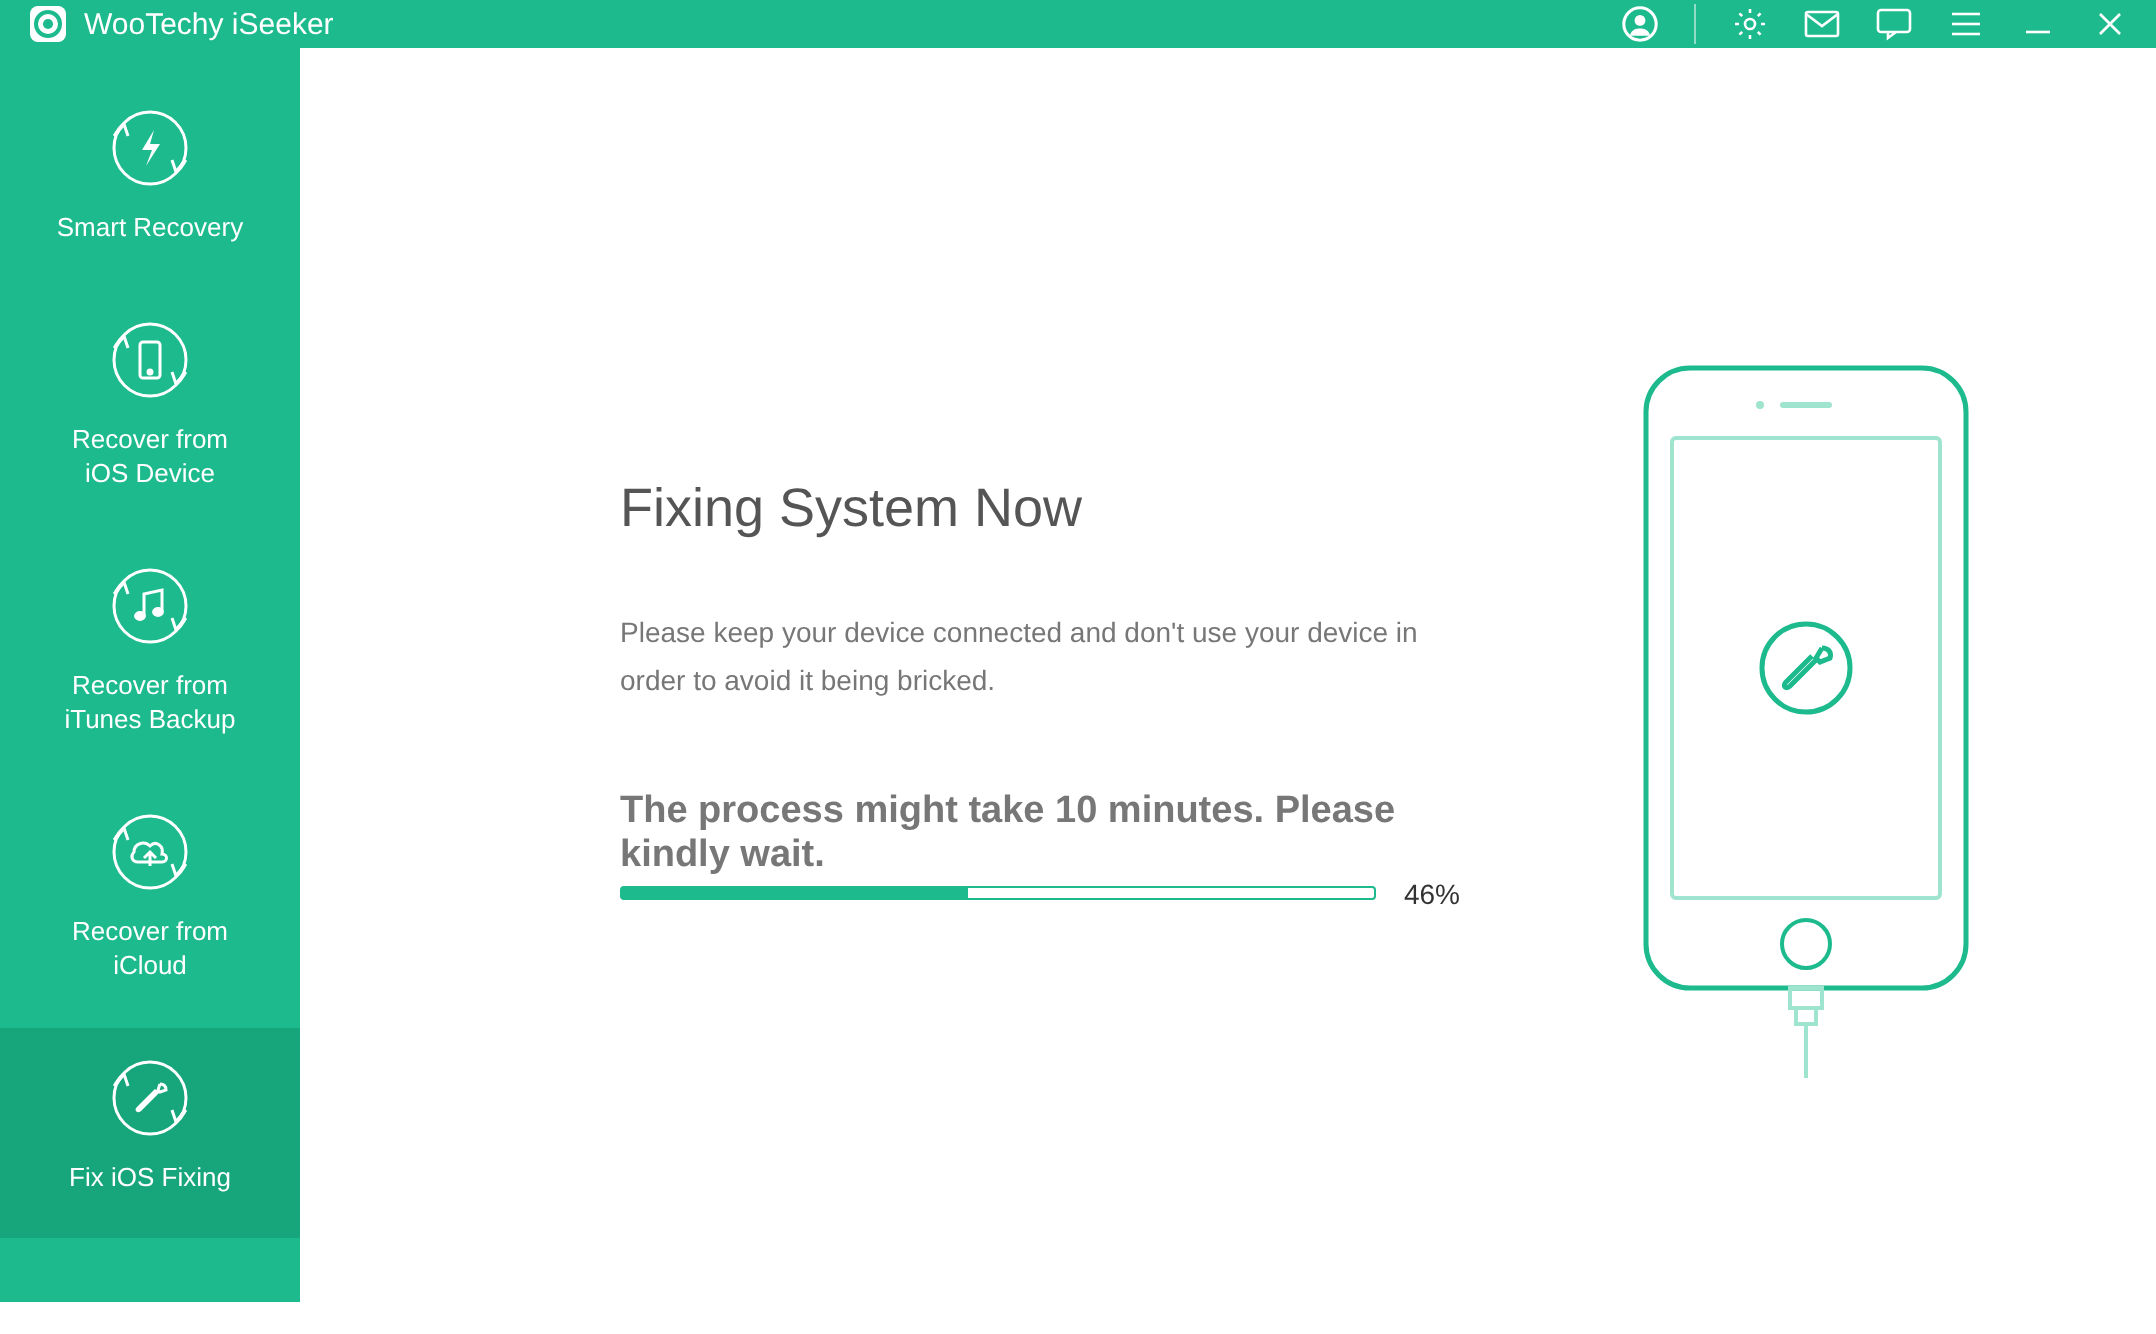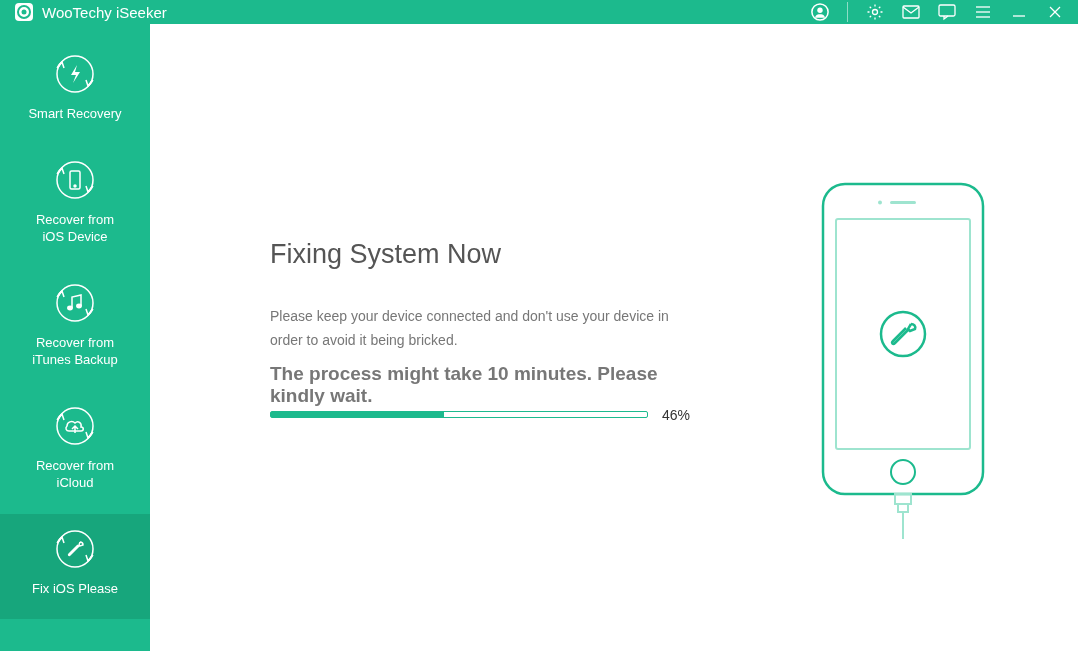--- a/index.html
+++ b/index.html
@@ -53,20 +53,21 @@
       cursor: pointer;
     }
     .titlebar-divider {
       width: 1px;
       height: 20px;
       background: rgba(255,255,255,0.5);
     }
     .main-area {
       display: flex;
       height: 627px;
+      gap: 40px;
     }
     .sidebar {
       width: 150px;
       background: #1cba8d;
       display: flex;
       flex-direction: column;
       padding-top: 15px;
     }
     .sidebar-item {
       display: flex;
@@ -107,21 +108,21 @@
     .main-heading {
       font-size: 27px;
       color: #555;
       font-weight: 400;
       margin-bottom: 35px;
     }
     .instruction-text {
       font-size: 14px;
       color: #777;
       line-height: 1.7;
-      margin-bottom: 10px;
+      margin-bottom: 42px;
     }
     .wait-text {
       font-size: 19px;
       color: #777;
       font-weight: bold;
     }
     .progress-row {
       display: flex;
       align-items: center;
       gap: 14px;
@@ -281,21 +282,21 @@
       <span class="sidebar-icon">
         <svg width="42" height="42" viewBox="0 0 42 42" fill="none" stroke="#fff" stroke-width="1.5">
           <circle cx="21" cy="21" r="18"></circle>
           <path d="M4 14 A 18 18 0 0 1 8 9" stroke-width="2"></path>
           <path d="M38 28 A 18 18 0 0 1 34 33" stroke-width="2"></path>
           <polyline points="3,15 8,9 10,15" fill="none"></polyline>
           <polyline points="39,27 34,33 32,27" fill="none"></polyline>
           <path d="M26 14 C28 14 29 15 29 17 L26 18 L25 17 L26 14 M25 18 L16 27 C15 28 14 27 15 26 L24 17"></path>
         </svg>
       </span>
-      <span class="sidebar-label">Fix iOS Please</span>
+      <span class="sidebar-label">Fix iOS Fixing</span>
     </div>
 
   </div>
 
   <div class="content">
     <div class="text-section">
       <h1 class="main-heading">Fixing System Now</h1>
       <p class="instruction-text">Please keep your device connected and don't use your device in order to avoid it being bricked.</p>
       <p class="wait-text">The process might take 10 minutes. Please kindly wait.</p>
       <div class="progress-row">

